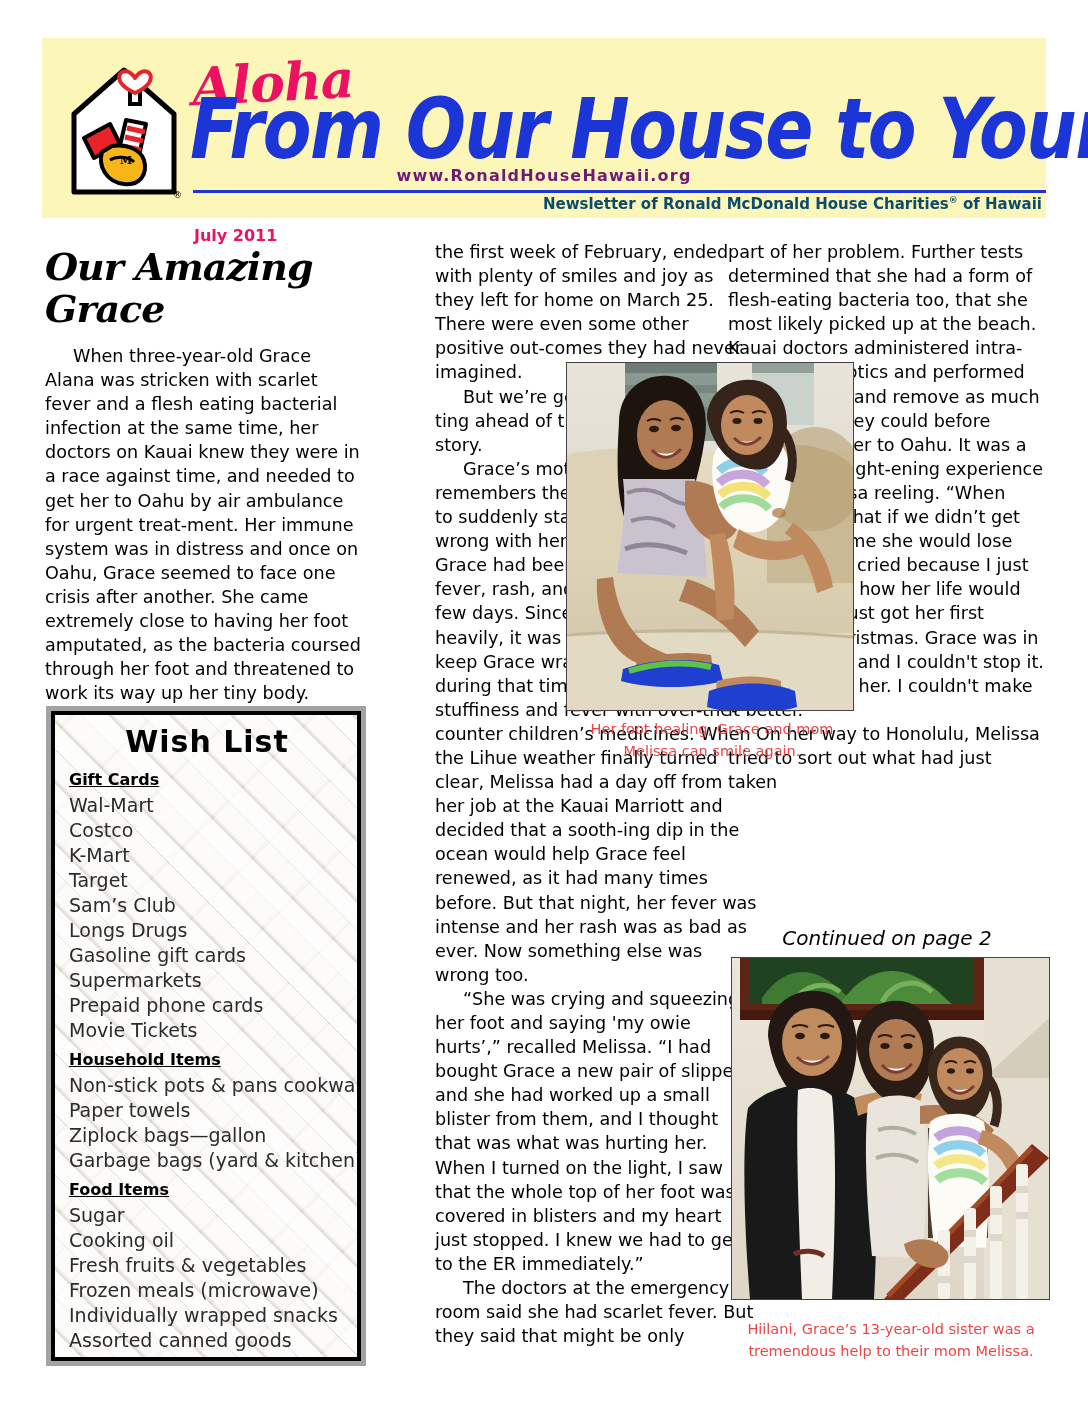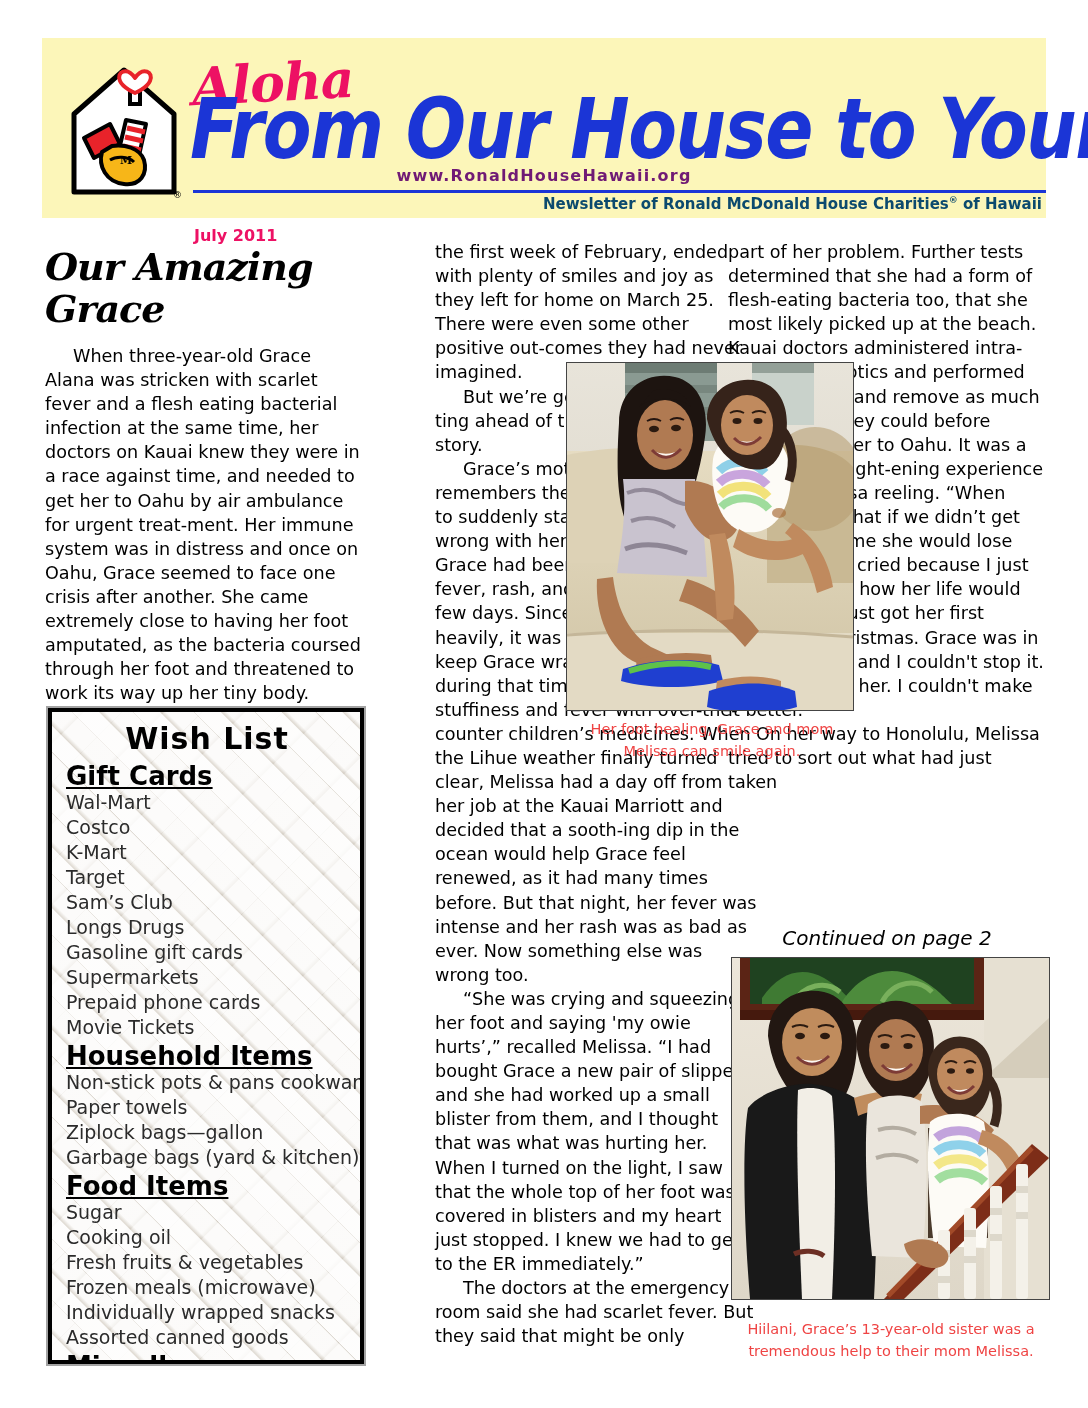--- a/index.html
+++ b/index.html
@@ -130,21 +130,21 @@
   }
 
   
   .wishbox {
     position: absolute;
     left: 46px;
     top: 706px;
     width: 320px;
     height: 660px;
     box-sizing: border-box;
-    border: 2px solid #a3a3a3;
+    border: 5px solid #a3a3a3;
     padding: 3px;
     background: #000;
   }
   .wishbox-inner {
     width: 100%;
     height: 100%;
     box-sizing: border-box;
     border: 1px solid #000;
     padding: 10px 12px 8px 14px;
     background-color: #ece7df;
@@ -159,21 +159,21 @@
     font-weight: bold;
     font-size: 30px;
     line-height: 34px;
     letter-spacing: 1px;
     color: #000;
     margin: 0 0 4px 0;
   }
   .wish-cat {
     font-family: "DejaVu Sans", sans-serif;
     font-weight: bold;
-    font-size: 26px;
+    font-size: 16px;
     line-height: 27px;
     color: #000;
     text-decoration: underline;
     display: inline-block;
     margin: 3px 0 0 0;
   }
   .wish-item {
     font-family: "DejaVu Sans", sans-serif;
     font-size: 19px;
     line-height: 25px;

